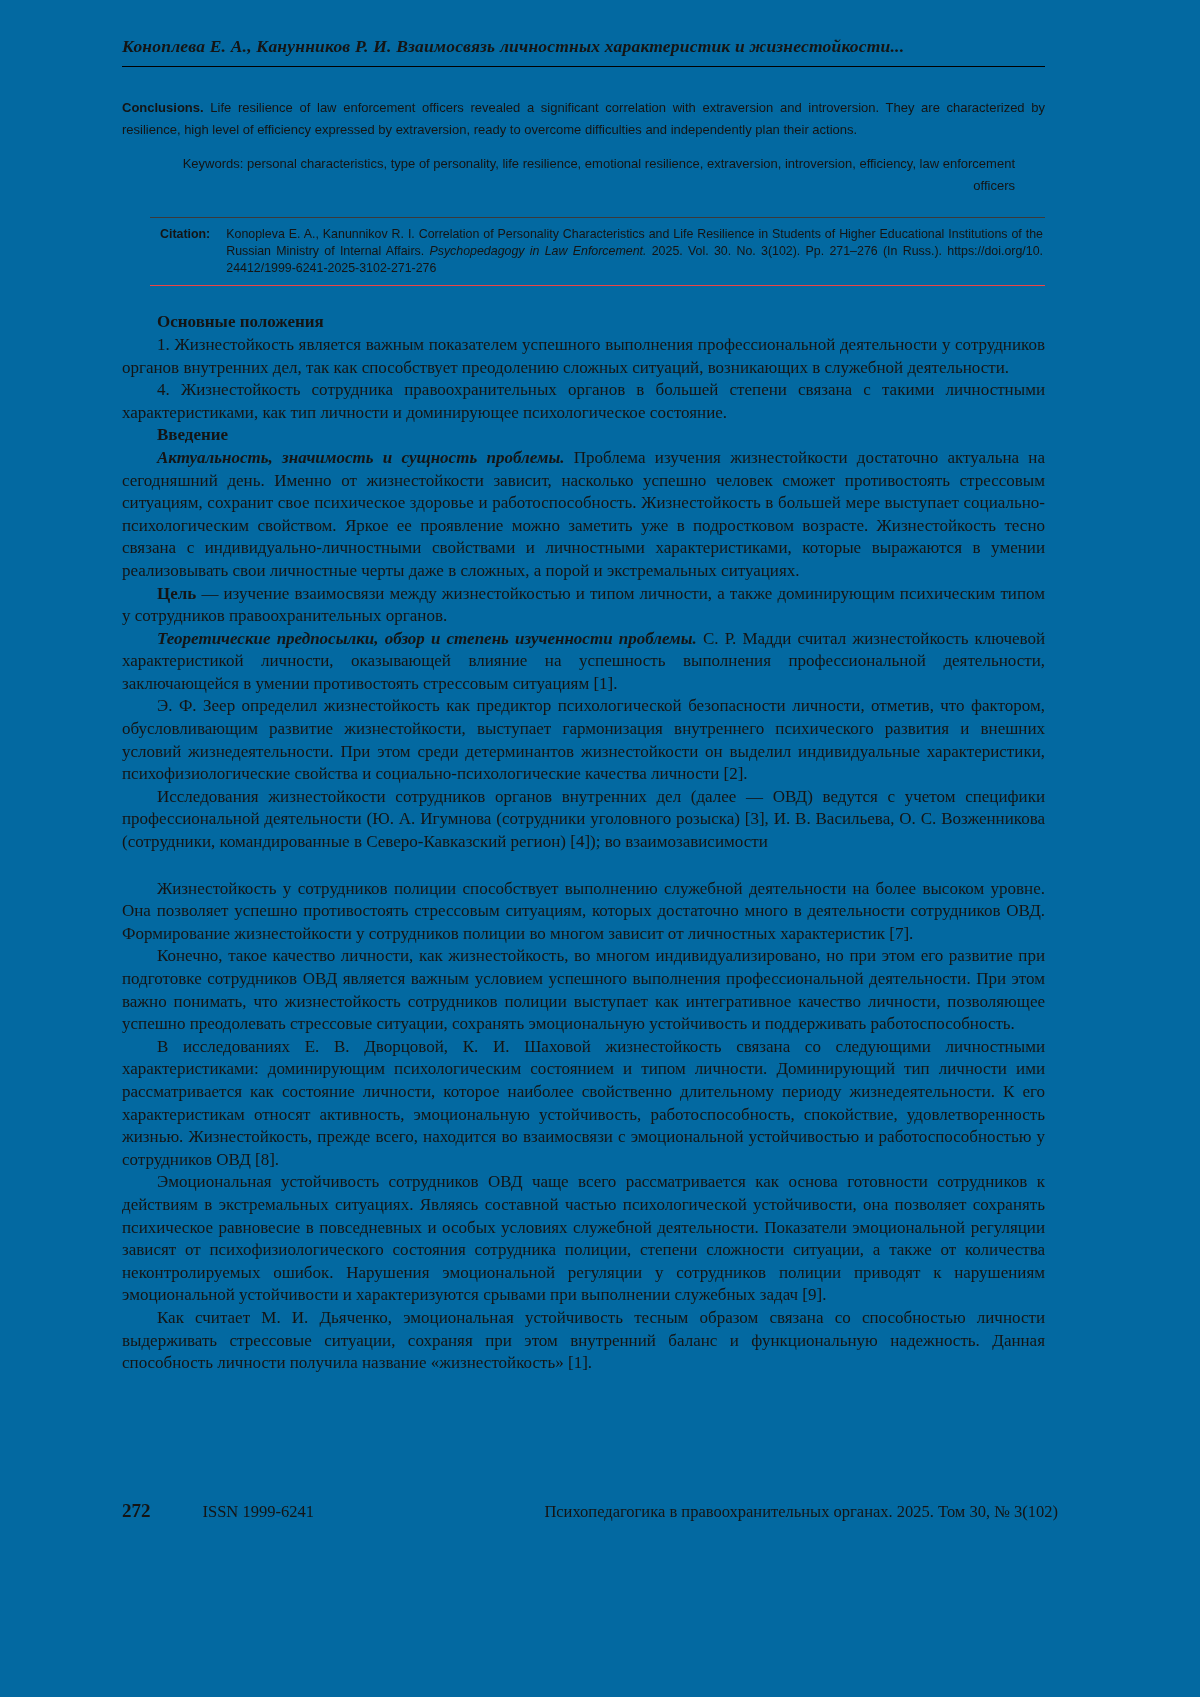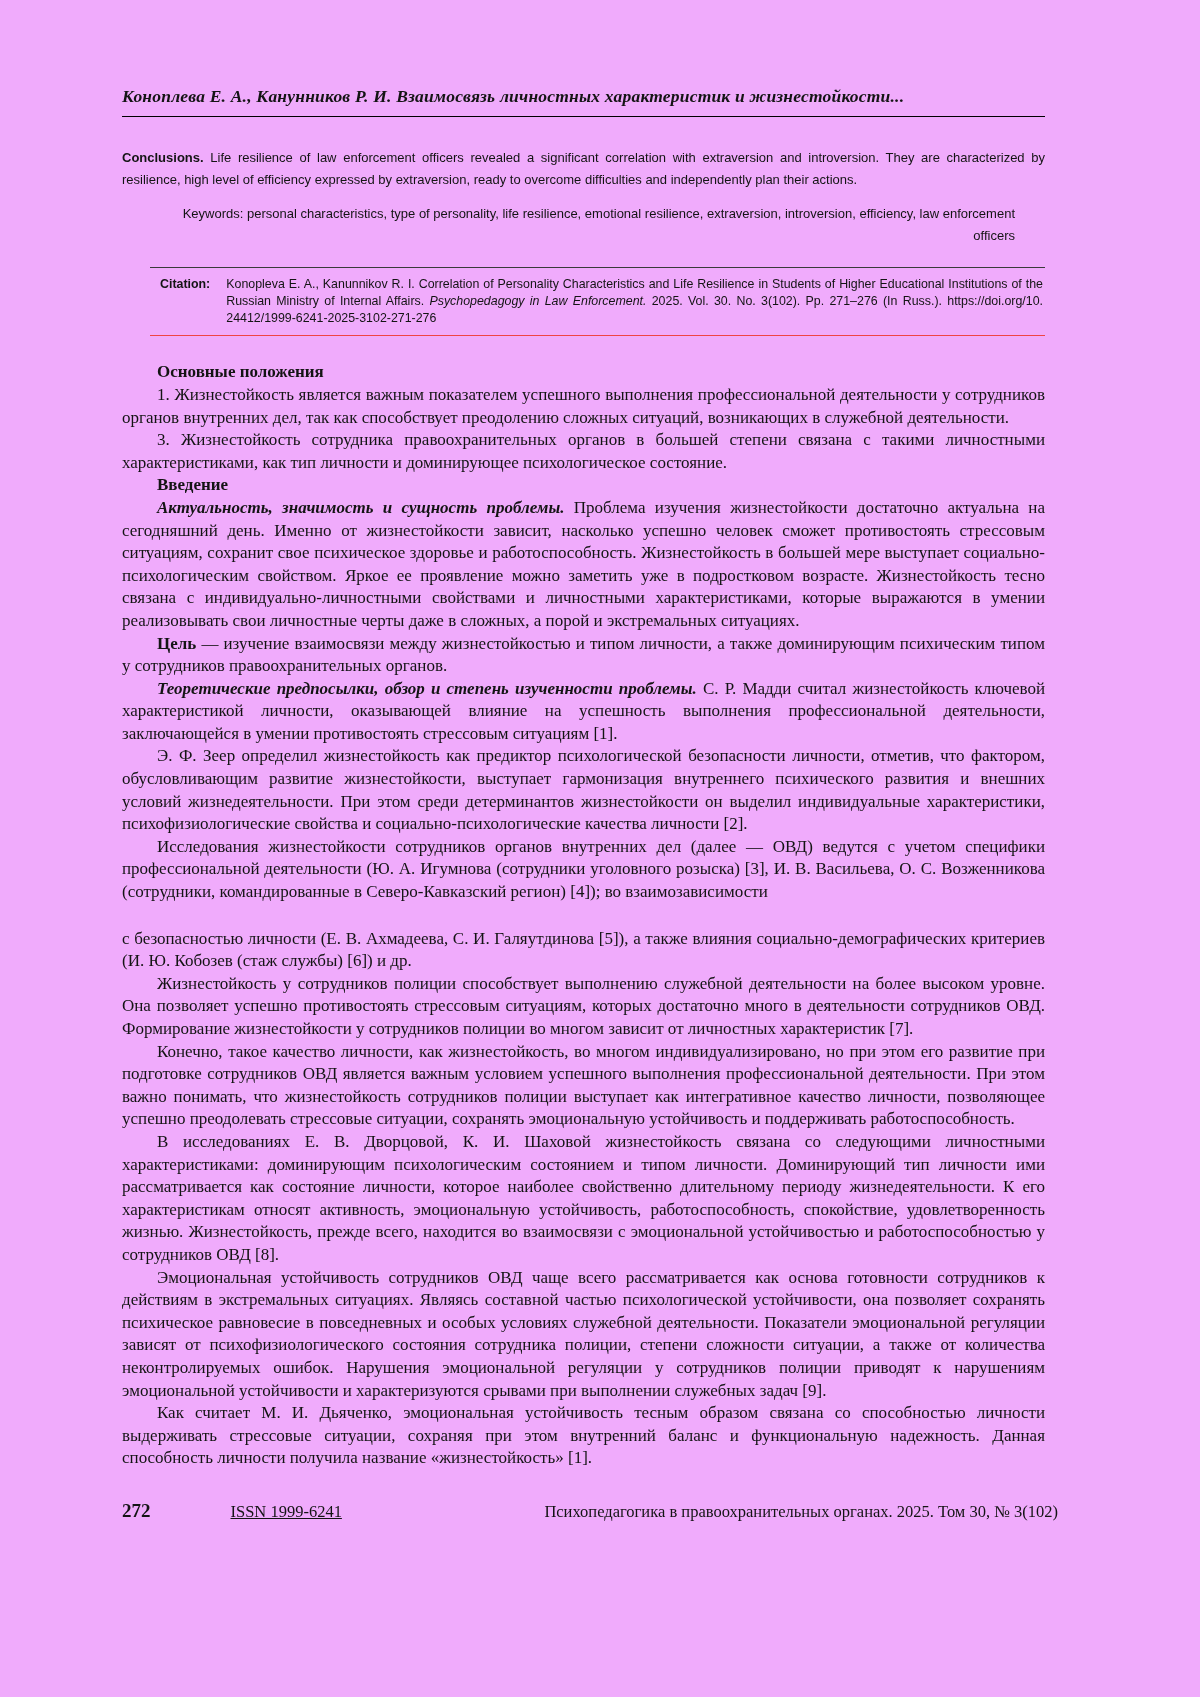--- a/index.html
+++ b/index.html
@@ -1,23 +1,23 @@
 <!DOCTYPE html>
 <html lang="ru"><head>
 <meta charset="utf-8">
 <style>
   html, body { margin: 0; padding: 0; background: #ffffff; }
   .page {
     position: relative;
     width: 1200px;
     height: 1697px;
     margin: 0 auto;
-    background: #f0abfc;
+    background: #0369a1;
     box-sizing: border-box;
-    padding: 86px 155px 0 122px;
+    padding: 36px 155px 0 122px;
     font-family: "Liberation Serif", serif;
     color: #141414;
   }
   
   .running-head {
     font-size: 17.5px;
     font-weight: bold;
     font-style: italic;
     letter-spacing: 0.2px;
     white-space: nowrap;
@@ -75,21 +75,21 @@
   .footer {
     position: absolute;
     left: 122px;
     right: 142px;
     top: 1486px;
     display: flex;
     align-items: baseline;
     font-size: 16.5px;
   }
   .pageno { font-weight: bold; font-size: 19px; }
-  .issn { margin-left: 80px; text-decoration: underline; }
+  .issn { margin-left: 52px; }
   .journal-line { margin-left: auto; margin-top: 16px; }
 </style>
 </head>
 <body>
 
 <div class="page">
 
   <header>
     <div class="running-head">Коноплева Е. А., Канунников Р. И. Взаимосвязь личностных характеристик и жизнестойкости...</div>
     <div class="head-rule"></div>
@@ -102,30 +102,29 @@
 
   <section class="citation">
     <span class="cit-label">Citation:</span>
     <span class="cit-text"><span>Konopleva E. A., Kanunnikov R. I. Correlation of Personality Characteristics and Life Resilience in Students of Higher Educational Institutions of the Russian Ministry of Internal Affairs. </span><span class="i">Psychopedagogy in Law Enforcement.</span><span> 2025. Vol. 30. No. 3(102). Pp. 271–276 (In Russ.). https://doi.org/10. 24412/1999-6241-2025-3102-271-276</span></span>
   </section>
 
   <main class="columns">
     <div class="col">
         <p class="para"><span class="b">Основные положения</span></p>
         <p class="para"><span>1. Жизнестойкость является важным показателем успешного выполнения профессиональной деятельности у сотрудников органов внутренних дел, так как способствует преодолению сложных ситуаций, возникающих в служебной деятельности.</span></p>
-        <p class="para"><span>3. Жизнестойкость сотрудника правоохранительных органов в большей степени связана с такими личностными характеристиками, как тип личности и доминирующее психологическое состояние.</span></p>
+        <p class="para"><span>4. Жизнестойкость сотрудника правоохранительных органов в большей степени связана с такими личностными характеристиками, как тип личности и доминирующее психологическое состояние.</span></p>
         <p class="para"><span class="b">Введение</span></p>
         <p class="para"><span class="bi">Актуальность, значимость и сущность проблемы.</span><span> Проблема изучения жизнестойкости достаточно актуальна на сегодняшний день. Именно от жизнестойкости зависит, насколько успешно человек сможет противостоять стрессовым ситуациям, сохранит свое психическое здоровье и работоспособность. Жизнестойкость в большей мере выступает социально-психологическим свойством. Яркое ее проявление можно заметить уже в подростковом возрасте. Жизнестойкость тесно связана с индивидуально-личностными свойствами и личностными характеристиками, которые выражаются в умении реализовывать свои личностные черты даже в сложных, а порой и экстремальных ситуациях.</span></p>
         <p class="para"><span class="b">Цель</span><span> — изучение взаимосвязи между жизнестойкостью и типом личности, а также доминирующим психическим типом у сотрудников правоохранительных органов.</span></p>
         <p class="para"><span class="bi">Теоретические предпосылки, обзор и степень изученности проблемы.</span><span> С. Р. Мадди считал жизнестойкость ключевой характеристикой личности, оказывающей влияние на успешность выполнения профессиональной деятельности, заключающейся в умении противостоять стрессовым ситуациям [1].</span></p>
         <p class="para"><span>Э. Ф. Зеер определил жизнестойкость как предиктор психологической безопасности личности, отметив, что фактором, обусловливающим развитие жизнестойкости, выступает гармонизация внутреннего психического развития и внешних условий жизнедеятельности. При этом среди детерминантов жизнестойкости он выделил индивидуальные характеристики, психофизиологические свойства и социально-психологические качества личности [2].</span></p>
         <p class="para"><span>Исследования жизнестойкости сотрудников органов внутренних дел (далее — ОВД) ведутся с учетом специфики профессиональной деятельности (Ю. А. Игумнова (сотрудники уголовного розыска) [3], И. В. Васильева, О. С. Возженникова (сотрудники, командированные в Северо-Кавказский регион) [4]); во взаимозависимости</span></p>
       </div>
     <div class="col">
-        <p class="para noindent"><span>с безопасностью личности (Е. В. Ахмадеева, С. И. Галяутдинова [5]), а также влияния социально-демографических критериев (И. Ю. Кобозев (стаж службы) [6]) и др.</span></p>
         <p class="para"><span>Жизнестойкость у сотрудников полиции способствует выполнению служебной деятельности на более высоком уровне. Она позволяет успешно противостоять стрессовым ситуациям, которых достаточно много в деятельности сотрудников ОВД. Формирование жизнестойкости у сотрудников полиции во многом зависит от личностных характеристик [7].</span></p>
         <p class="para"><span>Конечно, такое качество личности, как жизнестойкость, во многом индивидуализировано, но при этом его развитие при подготовке сотрудников ОВД является важным условием успешного выполнения профессиональной деятельности. При этом важно понимать, что жизнестойкость сотрудников полиции выступает как интегративное качество личности, позволяющее успешно преодолевать стрессовые ситуации, сохранять эмоциональную устойчивость и поддерживать работоспособность.</span></p>
         <p class="para"><span>В исследованиях Е. В. Дворцовой, К. И. Шаховой жизнестойкость связана со следующими личностными характеристиками: доминирующим психологическим состоянием и типом личности. Доминирующий тип личности ими рассматривается как состояние личности, которое наиболее свойственно длительному периоду жизнедеятельности. К его характеристикам относят активность, эмоциональную устойчивость, работоспособность, спокойствие, удовлетворенность жизнью. Жизнестойкость, прежде всего, находится во взаимосвязи с эмоциональной устойчивостью и работоспособностью у сотрудников ОВД [8].</span></p>
         <p class="para"><span>Эмоциональная устойчивость сотрудников ОВД чаще всего рассматривается как основа готовности сотрудников к действиям в экстремальных ситуациях. Являясь составной частью психологической устойчивости, она позволяет сохранять психическое равновесие в повседневных и особых условиях служебной деятельности. Показатели эмоциональной регуляции зависят от психофизиологического состояния сотрудника полиции, степени сложности ситуации, а также от количества неконтролируемых ошибок. Нарушения эмоциональной регуляции у сотрудников полиции приводят к нарушениям эмоциональной устойчивости и характеризуются срывами при выполнении служебных задач [9].</span></p>
         <p class="para"><span>Как считает М. И. Дьяченко, эмоциональная устойчивость тесным образом связана со способностью личности выдерживать стрессовые ситуации, сохраняя при этом внутренний баланс и функциональную надежность. Данная способность личности получила название «жизнестойкость» [1].</span></p>
       </div>
   </main>
 
   <footer class="footer">
     <span class="pageno">272</span>

